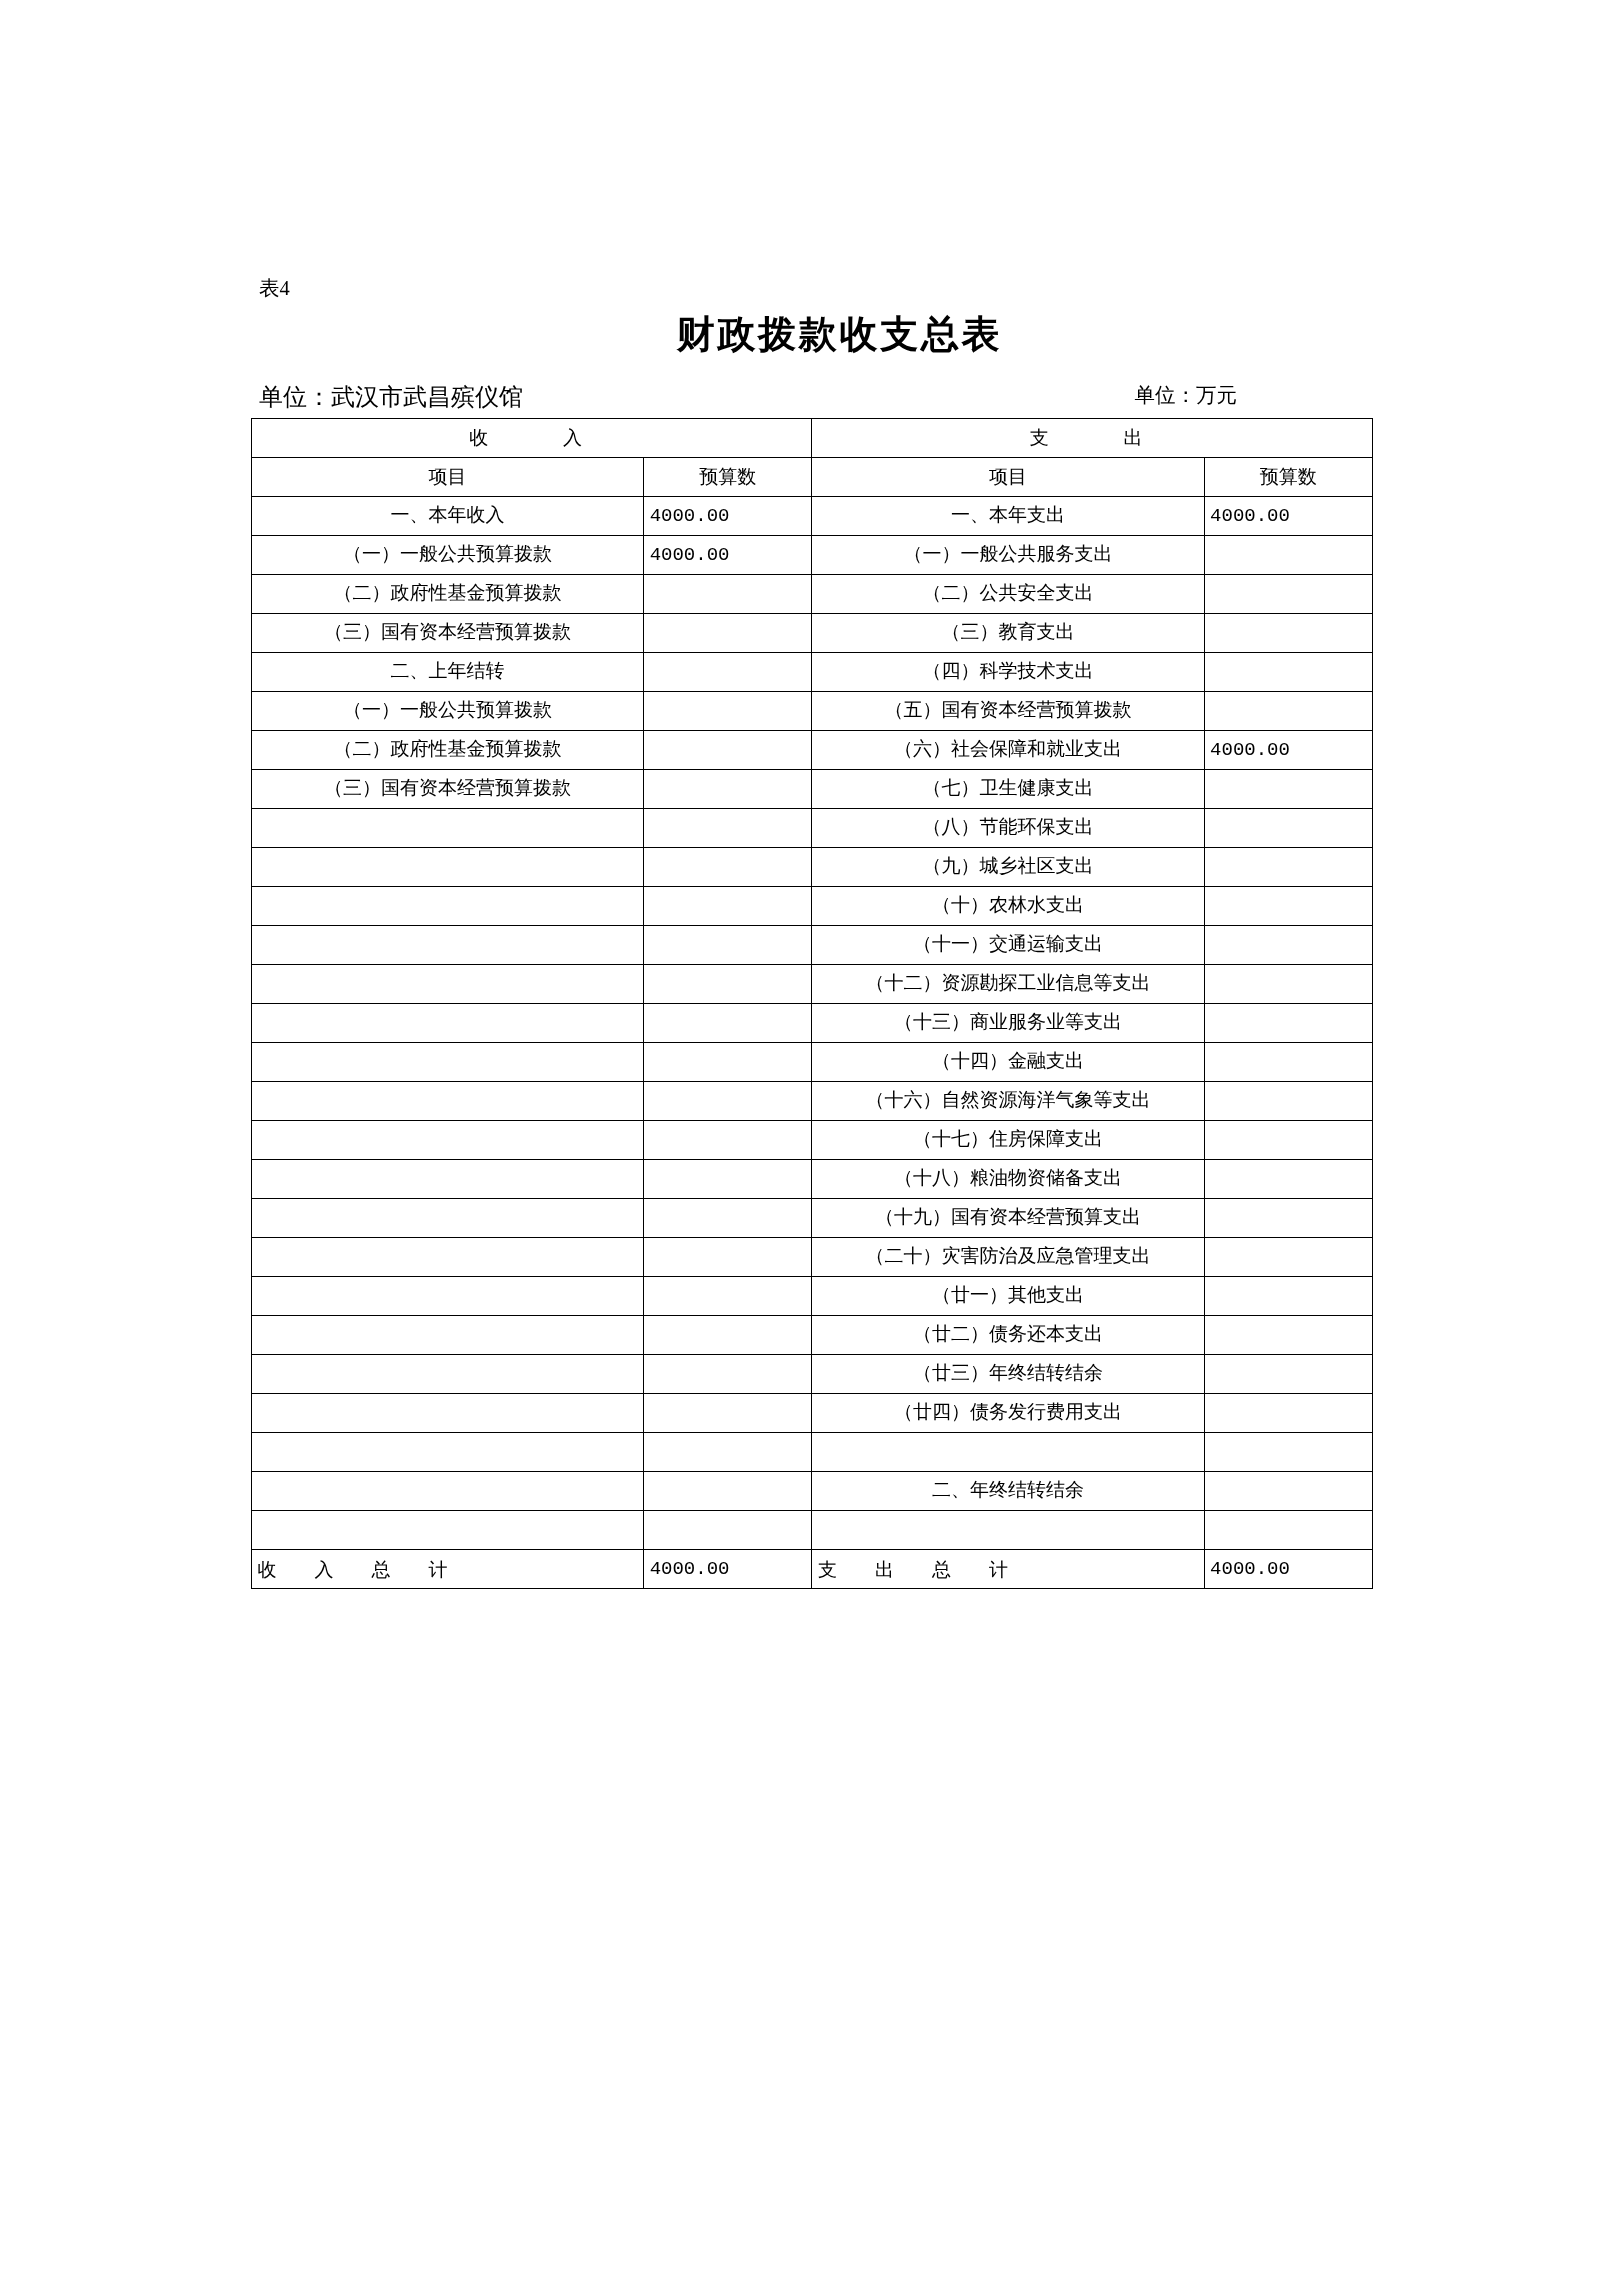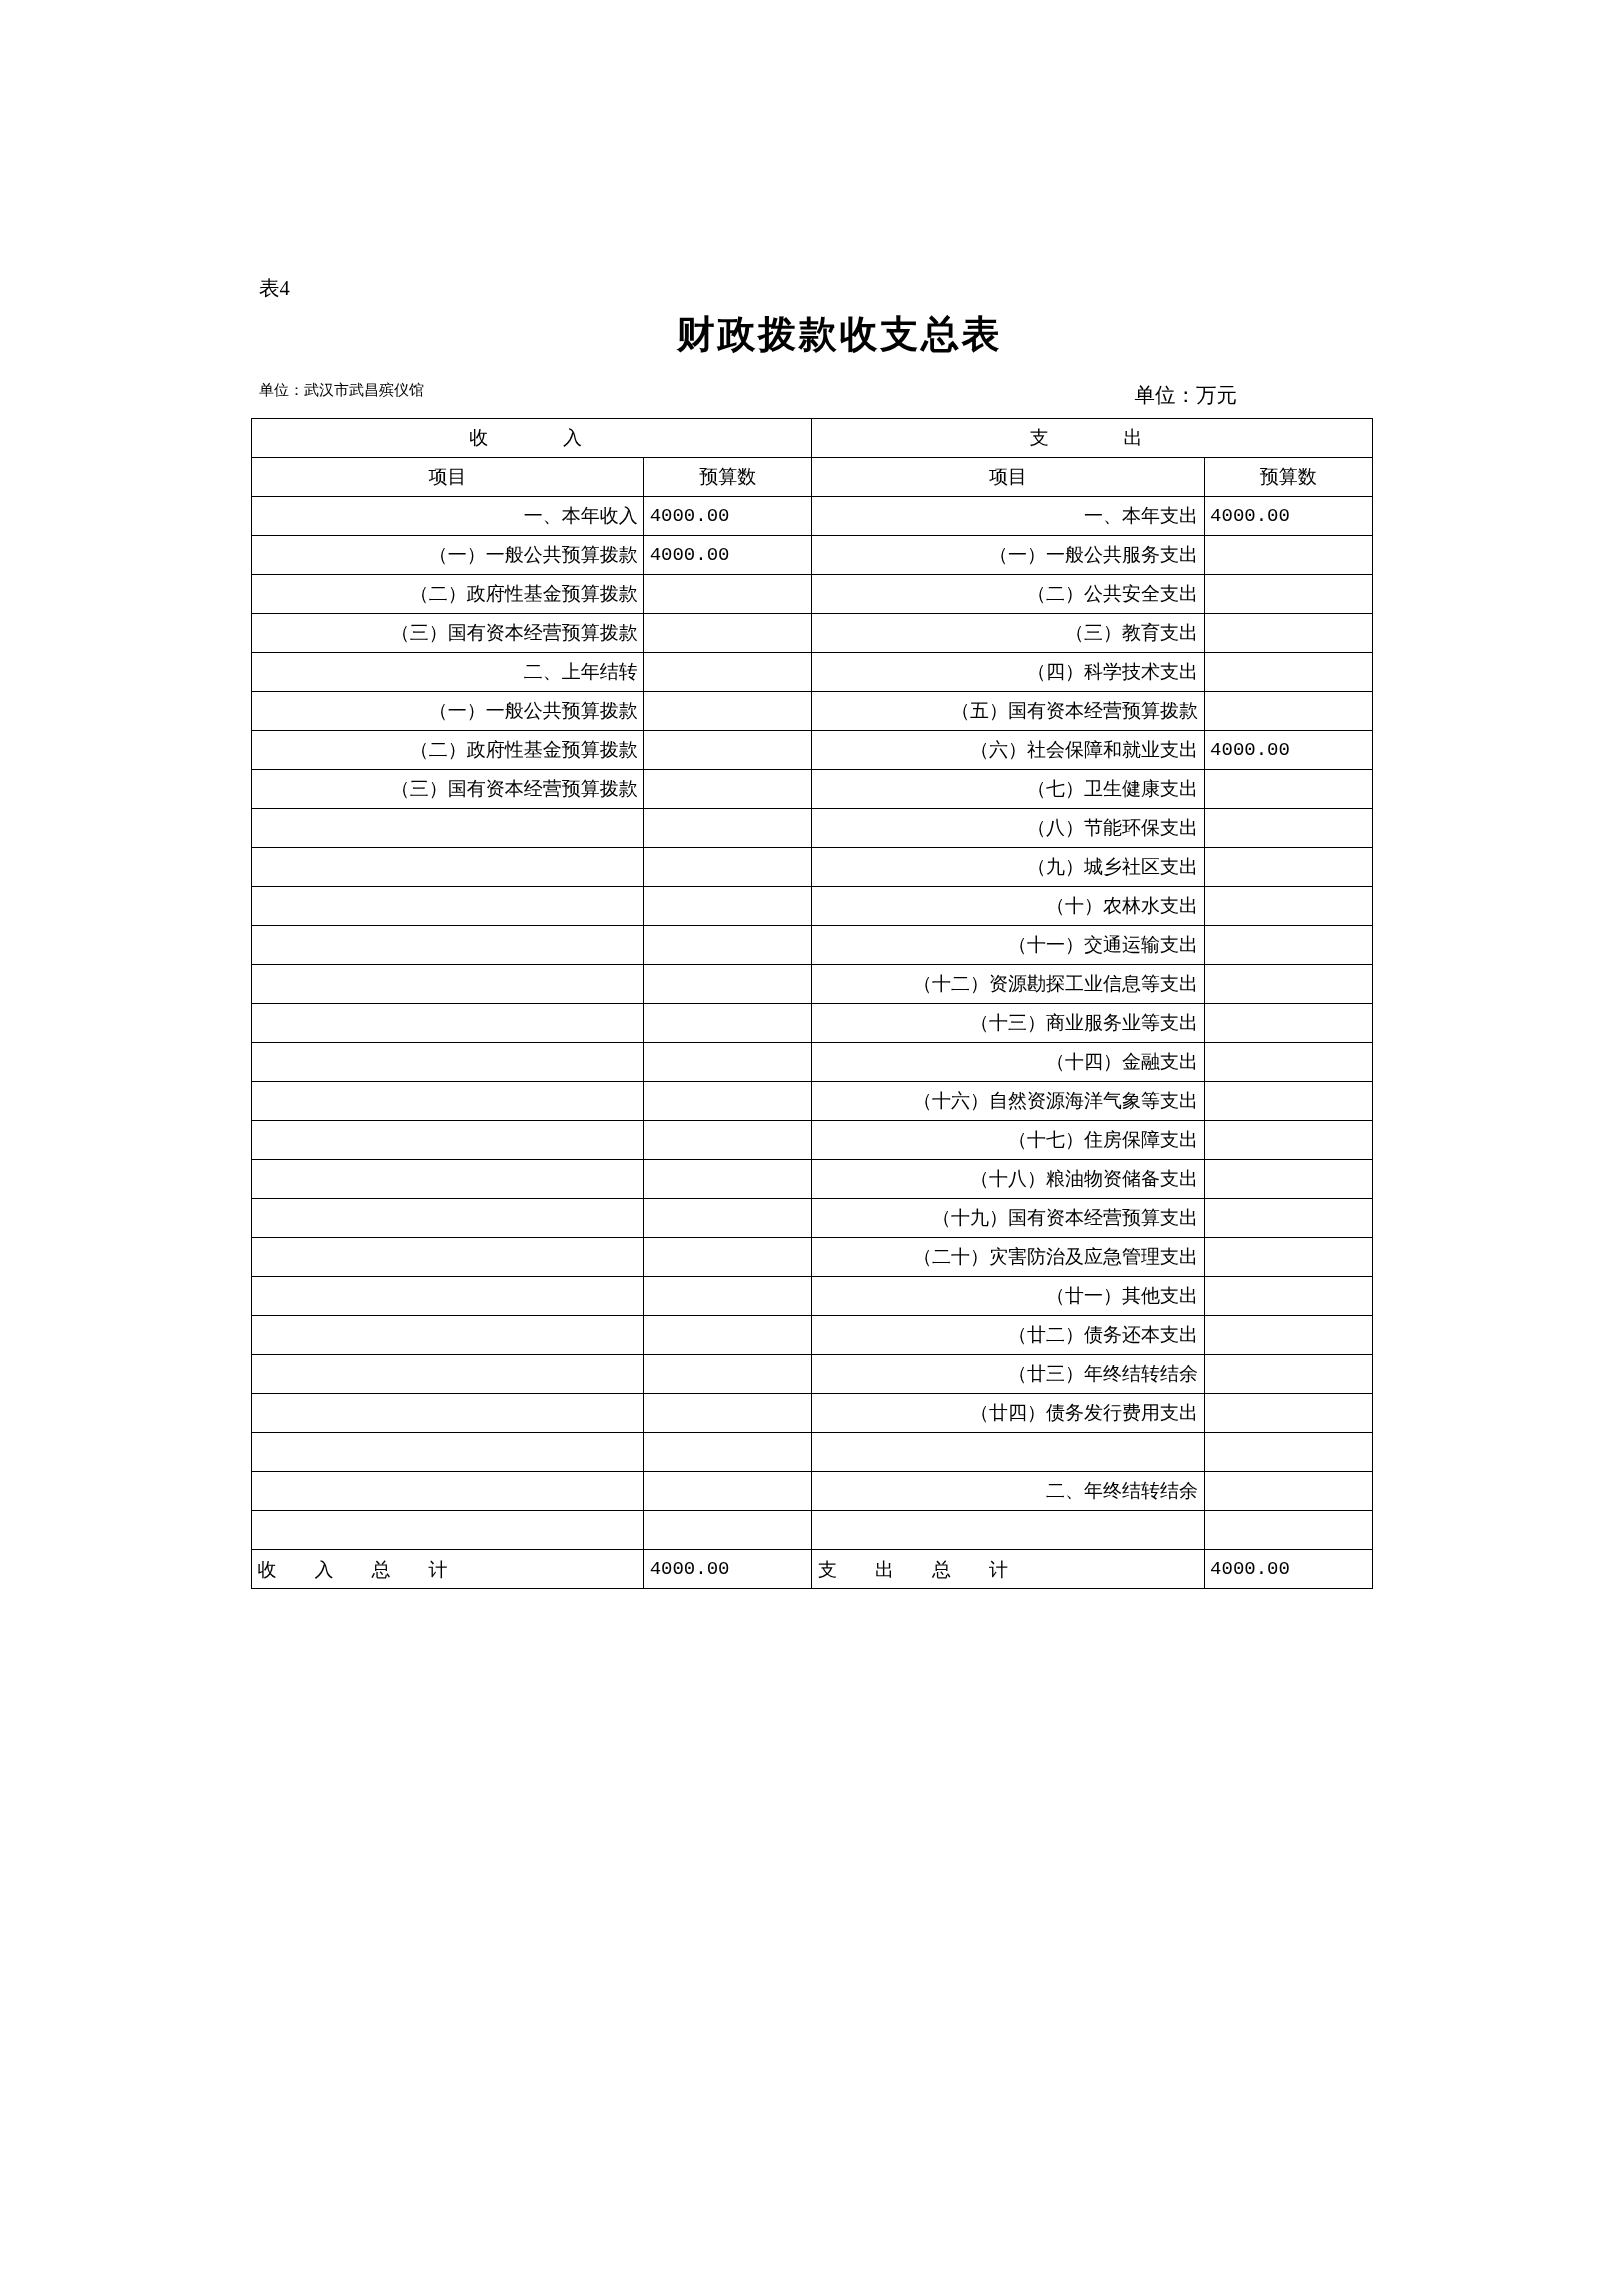--- a/index.html
+++ b/index.html
@@ -36,21 +36,21 @@
     font-size: 38px;
     font-weight: bold;
     letter-spacing: 2.7px;
     font-family: "DejaVu Serif", "Liberation Serif", serif;
     padding-left: 28px;
   }
   .unit-left {
     position: absolute;
     left: 259px;
     top: 365px;
-    font-size: 15px;
+    font-size: 24px;
   }
   .unit-right {
     position: absolute;
     right: 259px;
     top: 365px;
     font-size: 20.5px;
   }
   table.main {
     position: absolute;
     left: 251px;
@@ -82,23 +82,23 @@
     text-align: center;
     font-size: 20.5px;
     height: 42px;
   }
   .num {
     font-family: "Liberation Mono", "DejaVu Sans Mono", monospace;
     font-size: 19px;
     padding-right: 8.2px;
   }
   .item {
-    text-align: right;
+    text-align: center;
     padding-left: 9.5px;
-    font-family: Liberation Serif, serif;
+    font-family: Liberation Mono, monospace;
     font-size: 18.4px;
   }
   .total-row td {
     height: 48px;
   }
   .total-label {
     text-align: left;
     padding-left: 9.5px;
     font-family: "DejaVu Sans", "Liberation Sans", sans-serif;
     font-size: 19px;

